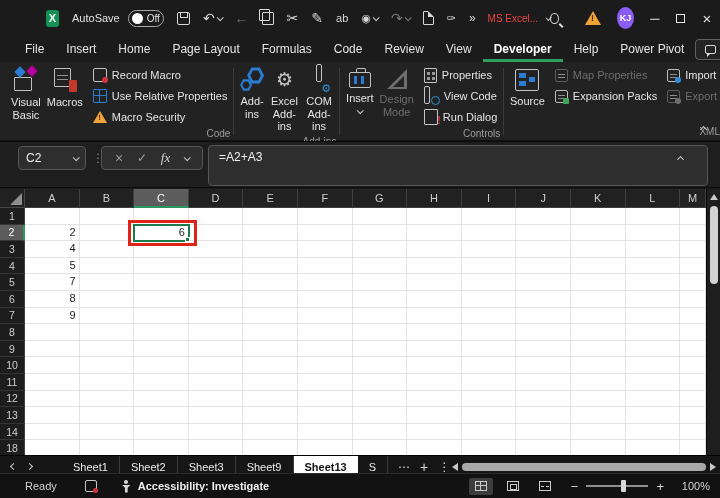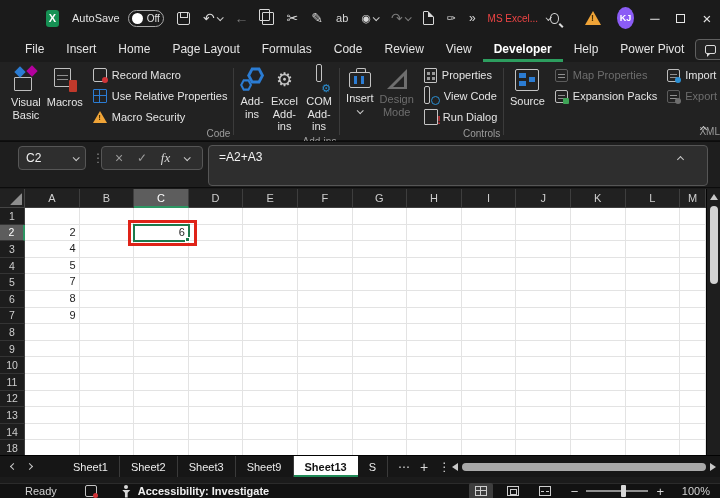--- a/index.html
+++ b/index.html
@@ -149,21 +149,21 @@
   .sheettab{height:100%;display:flex;align-items:center;padding:0 11px;font-size:11px;color:#ececec;border-right:1px solid #3a3a3a}
   .sheettab.active{background:#fff;color:#121212;font-weight:bold;box-shadow:inset 0 -2px 0 #1f8a57;border-right:none}
   .tab-extra{color:#d9d9d9;font-size:12px;margin-left:10px}
   .hscroll{margin-left:auto;margin-right:4px;width:264px;display:flex;align-items:center;gap:4px}
   .hs-left{width:0;height:0;border-top:4px solid transparent;border-bottom:4px solid transparent;border-right:6px solid #c9c9c9}
   .hs-right{width:0;height:0;border-top:4px solid transparent;border-bottom:4px solid transparent;border-left:6px solid #c9c9c9}
   .hs-track{flex:1;height:10px;display:flex;align-items:center}
   .hs-thumb{width:100%;height:8px;background:#a9a9a9;border-radius:4px}
 
   
-  .statusbar{position:absolute;left:0;bottom:0;width:720px;height:15px;background:#121212;border-top:1px solid #2b2b2b;display:flex;align-items:center;font-size:11px;color:#d2d2d2}
+  .statusbar{position:absolute;left:0;bottom:0;width:720px;height:25px;background:#121212;border-top:1px solid #2b2b2b;display:flex;align-items:center;font-size:11px;color:#d2d2d2}
   .sb-ready{margin-left:25px}
   .sb-macro{margin-left:28px;width:12px;height:12px;border:1.3px solid #c4c4c4;border-radius:2px;position:relative}
   .sb-macro::after{content:"";position:absolute;right:-2px;bottom:-2px;width:5px;height:5px;border-radius:50%;background:#d13438}
   .sb-person{margin-left:24px;width:11px;height:13px;position:relative}
   .sb-person::before{content:"";position:absolute;left:3.5px;top:0;width:4px;height:4px;border-radius:50%;background:#d8d8d8}
   .sb-person::after{content:"";position:absolute;left:1px;top:5px;width:9px;height:8px;background:#d8d8d8;clip-path:polygon(0 0,100% 0,65% 40%,65% 100%,35% 100%,35% 40%)}
   .sb-acc{margin-left:6px;font-weight:bold;color:#f0f0f0}
   .sb-right{margin-left:auto;display:flex;align-items:center;margin-right:10px}
   .viewbtn{width:24px;height:17px;display:grid;place-items:center;border-radius:2px}
   .viewbtn.on{background:#3d3d3d}

